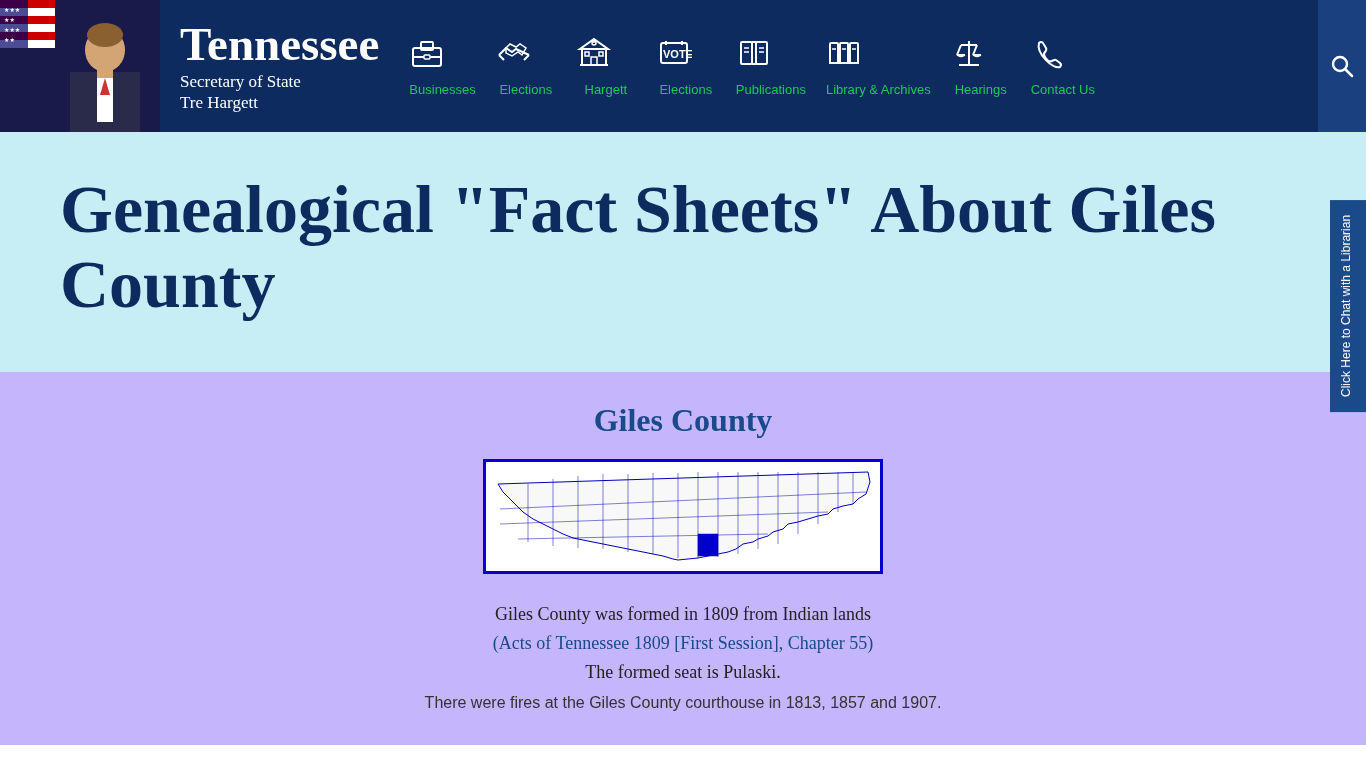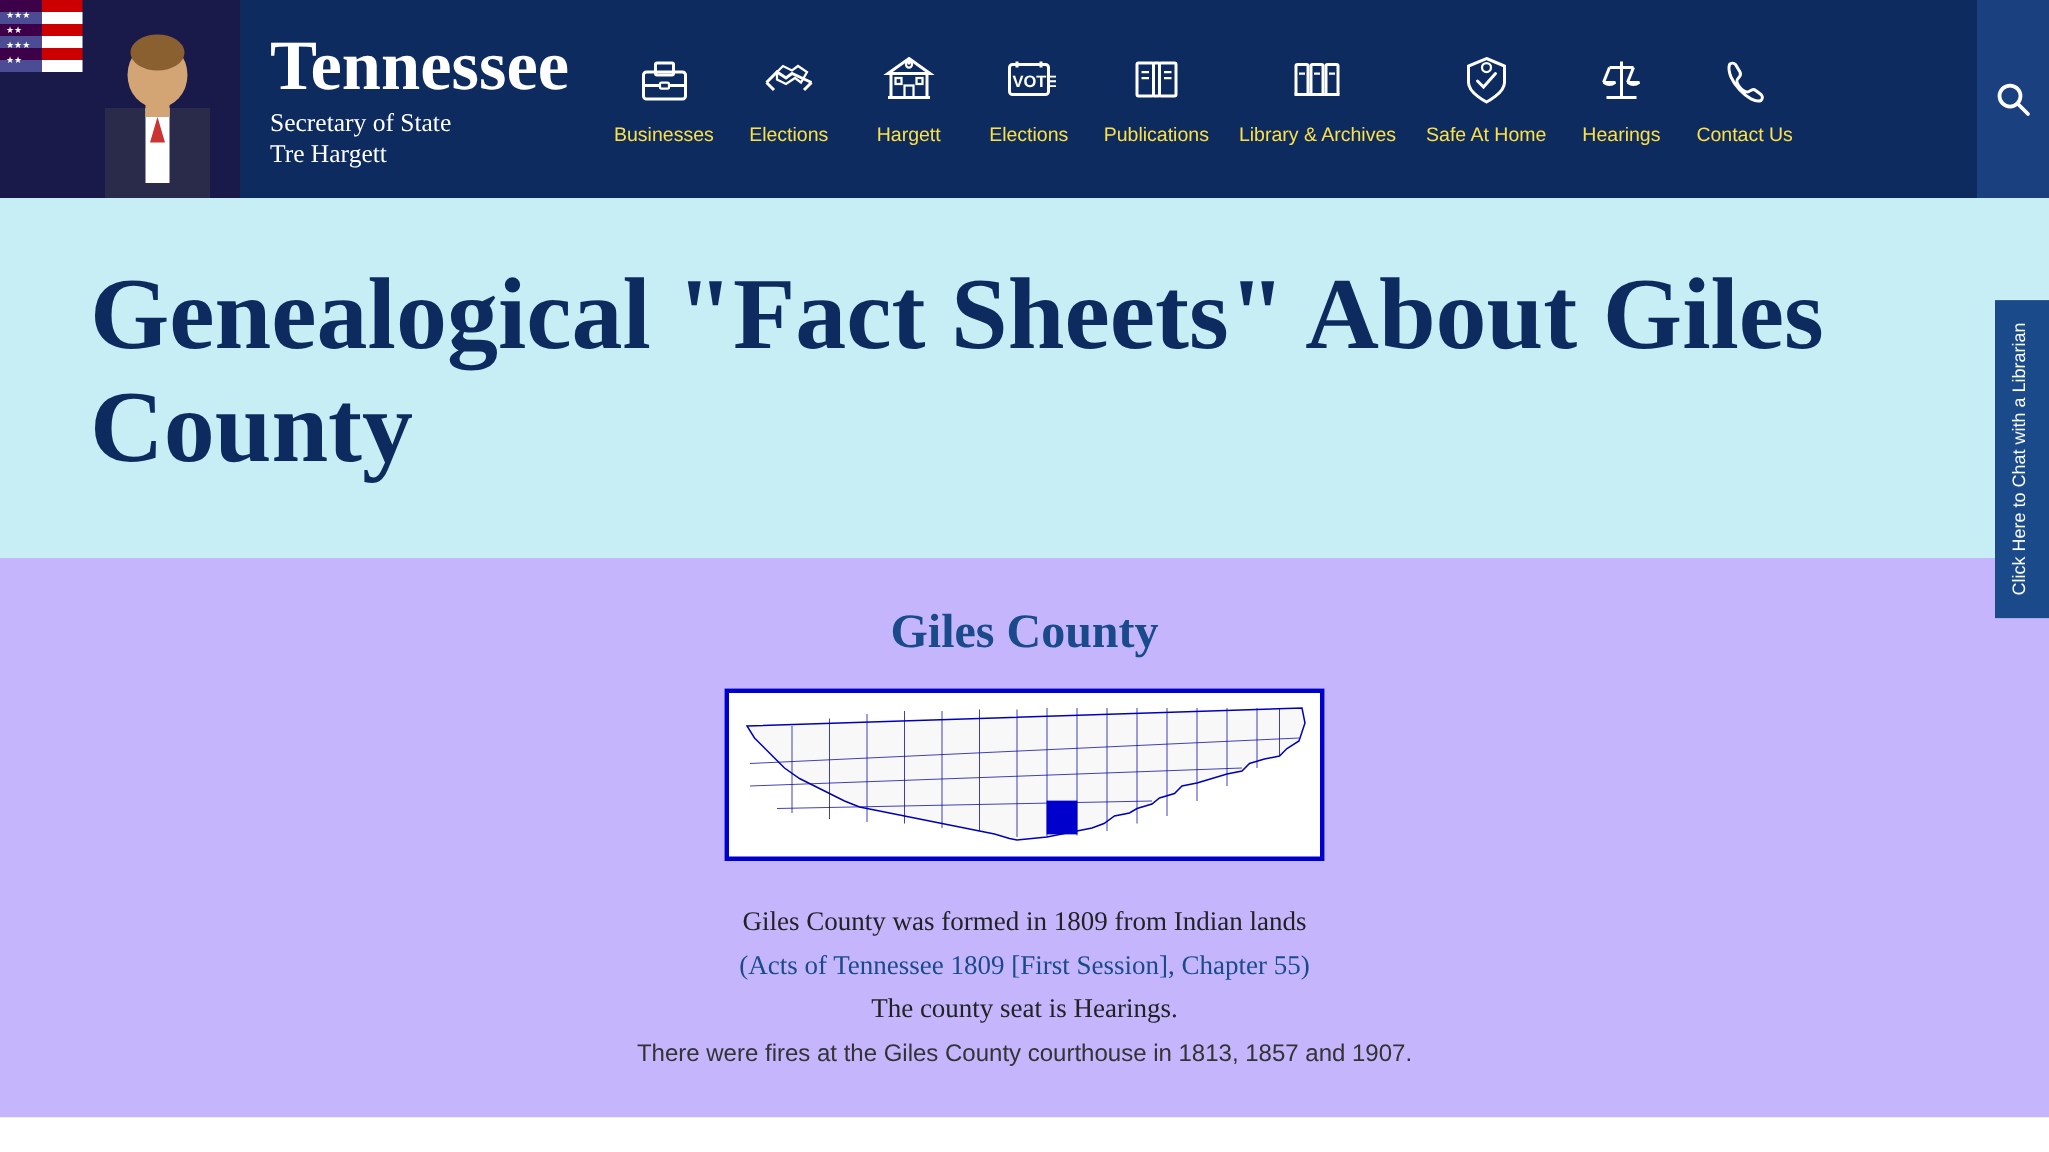--- a/index.html
+++ b/index.html
@@ -53,23 +53,22 @@
     
     .nav {
       display: flex;
       align-items: center;
       flex: 1;
       height: 132px;
     }
     .nav-item {
       display: flex;
       flex-direction: column;
-      align-items: center;
       justify-content: center;
-      color: #fde047;
+      color: #22c55e;
       text-decoration: none;
       padding: 0 10px;
       height: 120px;
       cursor: pointer;
       min-width: 80px;
       font-family: Arial, sans-serif;
       font-size: 14px;
       transition: background 0.2s;
     }
     .nav-icon {
@@ -308,30 +307,20 @@
           <rect x="24" y="8" width="8" height="20" rx="1" stroke="white" stroke-width="2" fill="none"></rect>
           <line x1="6" y1="14" x2="10" y2="14" stroke="white" stroke-width="1.5"></line>
           <line x1="16" y1="14" x2="20" y2="14" stroke="white" stroke-width="1.5"></line>
           <line x1="26" y1="14" x2="30" y2="14" stroke="white" stroke-width="1.5"></line>
           <line x1="3" y1="28" x2="33" y2="28" stroke="white" stroke-width="2"></line>
         </svg>
       </span>
       <span class="nav-label">Library &amp; Archives</span>
     </a>
 
-    <a class="nav-item">
-      <span class="nav-icon">
-        <svg width="36" height="36" viewBox="0 0 36 36" fill="none" xmlns="http://www.w3.org/2000/svg">
-          <path d="M18 4 L30 9 L30 20 C30 27 18 33 18 33 C18 33 6 27 6 20 L6 9 Z" stroke="white" stroke-width="2" fill="none"></path>
-          <path d="M12 19 L16 23 L24 14" stroke="white" stroke-width="2" fill="none" stroke-linecap="round"></path>
-          <circle cx="18" cy="10" r="3" stroke="white" stroke-width="1.5" fill="none"></circle>
-        </svg>
-      </span>
-      <span class="nav-label">Safe At Home</span>
-    </a>
 
     <a class="nav-item">
       <span class="nav-icon">
         <svg width="36" height="36" viewBox="0 0 36 36" fill="none" xmlns="http://www.w3.org/2000/svg">
           <line x1="18" y1="6" x2="18" y2="30" stroke="white" stroke-width="2"></line>
           <line x1="8" y1="30" x2="28" y2="30" stroke="white" stroke-width="2"></line>
           <line x1="10" y1="10" x2="26" y2="10" stroke="white" stroke-width="2"></line>
           <line x1="10" y1="10" x2="6" y2="20" stroke="white" stroke-width="2"></line>
           <line x1="6" y1="20" x2="14" y2="20" stroke="white" stroke-width="2"></line>
           <path d="M6 20 Q10 23 14 20" stroke="white" stroke-width="1.5" fill="none"></path>
@@ -399,16 +388,16 @@
         <line x1="30" y1="75" x2="280" y2="70" stroke="#0000aa" stroke-width="0.5"></line>
 
         <rect x="210" y="70" width="20" height="22" fill="#0000cc" stroke="#0000cc" stroke-width="0.5"></rect>
       </g>
     </svg>
   </div>
 
   <div class="info-section">
     <p class="info-text">Giles County was formed in 1809 from Indian lands</p>
     <a class="info-link">(Acts of Tennessee 1809 [First Session], Chapter 55)</a>
-    <p class="info-text">The county seat is Hearings.</p>
+    <p class="info-text">The formed seat is Pulaski.</p>
     <p class="info-note">There were fires at the Giles County courthouse in 1813, 1857 and 1907.</p>
   </div>
 </main>
 
 </body></html>

